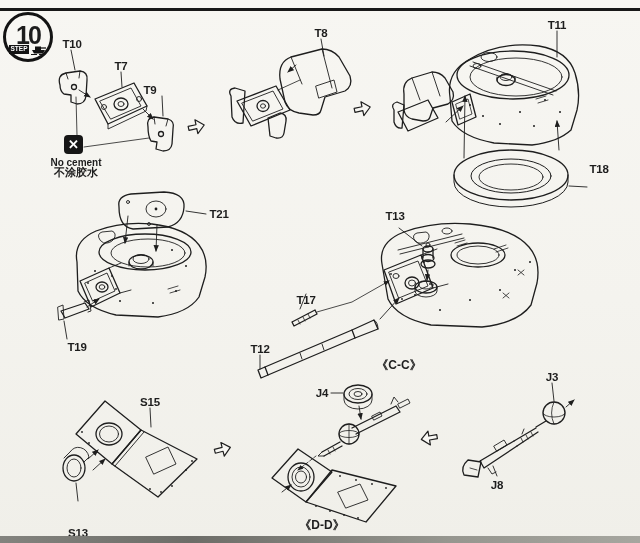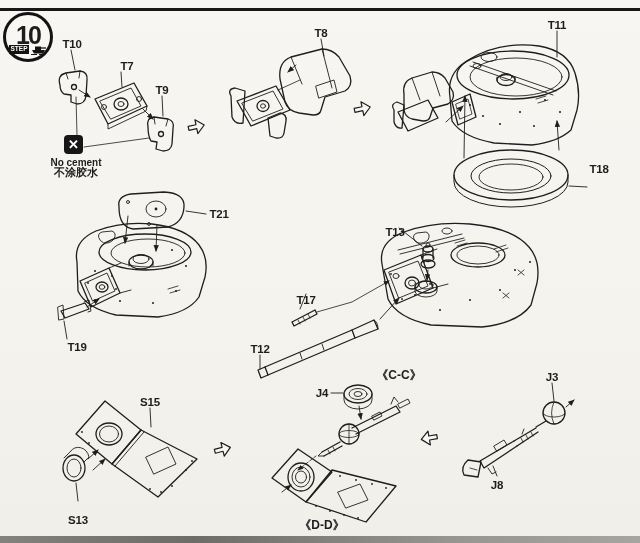--- a/index.html
+++ b/index.html
@@ -341,37 +341,37 @@
         <path d="M150,408 L151,427"></path>
         <path d="M78,501 L76,483"></path>
         <path d="M331,393 L343,393"></path>
         <path d="M552,383 L554,401"></path>
         <path d="M497,476 L493,466"></path>
       </g>
     </g>
   </svg>
 
   <div class="plabel" style="left:72px;top:44px">T10</div>
-  <div class="plabel" style="left:127px;top:66px">T7</div>
-  <div class="plabel" style="left:162px;top:90px">T9</div>
+  <div class="plabel" style="left:121px;top:66px">T7</div>
+  <div class="plabel" style="left:150px;top:90px">T9</div>
   <div class="plabel" style="left:321px;top:33px">T8</div>
   <div class="plabel" style="left:557px;top:25px">T11</div>
   <div class="plabel" style="left:599px;top:169px">T18</div>
   <div class="plabel" style="left:219px;top:214px">T21</div>
   <div class="plabel" style="left:77px;top:347px">T19</div>
-  <div class="plabel" style="left:395px;top:232px">T13</div>
+  <div class="plabel" style="left:395px;top:216px">T13</div>
   <div class="plabel" style="left:306px;top:300px">T17</div>
   <div class="plabel" style="left:260px;top:349px">T12</div>
   <div class="plabel" style="left:150px;top:402px">S15</div>
-  <div class="plabel" style="left:78px;top:520px">S13</div>
+  <div class="plabel" style="left:78px;top:533px">S13</div>
   <div class="plabel" style="left:322px;top:393px">J4</div>
   <div class="plabel" style="left:552px;top:377px">J3</div>
   <div class="plabel" style="left:497px;top:485px">J8</div>
 
-  <div class="vlabel" style="left:399px;top:375px">《C-C》</div>
+  <div class="vlabel" style="left:399px;top:365px">《C-C》</div>
   <div class="vlabel" style="left:322px;top:525px">《D-D》</div>
 
   <div class="nc-x">✕</div>
   <div class="nc-text">No cement</div>
   <div class="nc-zh">不涂胶水</div>
 
   <div class="bottomband"></div>
 </div>
 
 </body></html>

